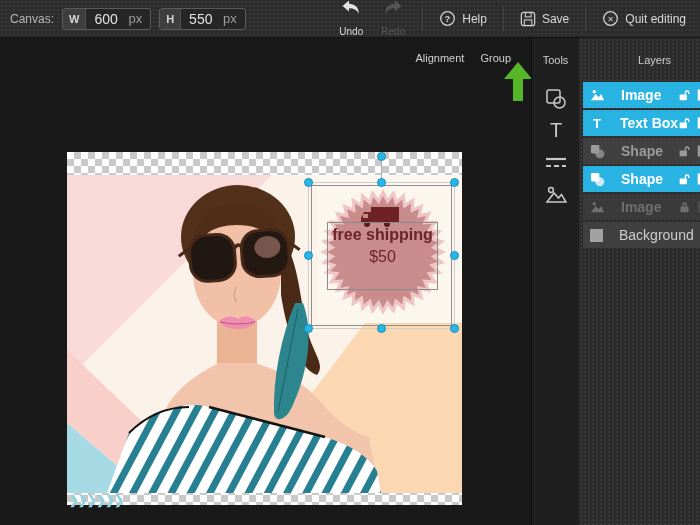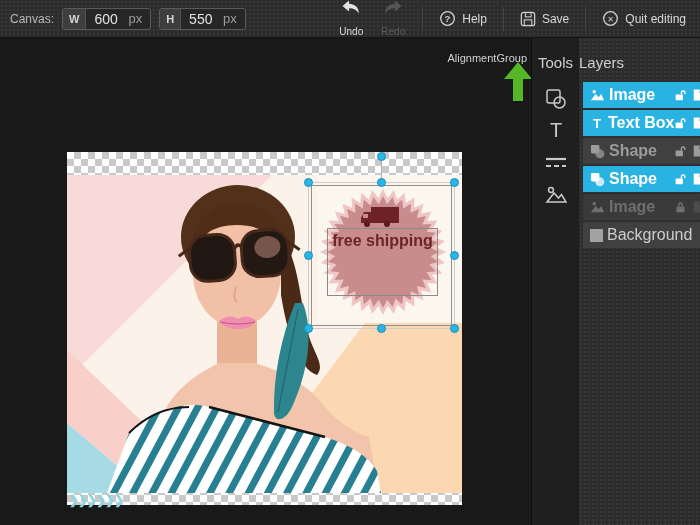--- a/index.html
+++ b/index.html
@@ -26,49 +26,49 @@
   .tb-stack span{font-size:10px;color:#d9d9d9;}
   .tb-stack.disabled span{color:#5a5a5a;}
   .tb-sep{width:1px;height:24px;background:#454545;margin:0 4px;}
   .tb-btn{display:flex;align-items:center;gap:6px;color:#d9d9d9;font-size:12px;cursor:pointer;padding:0 4px;}
 
   
   #editor{position:absolute;left:0;top:38px;width:700px;height:487px;display:flex;}
   #canvas-area{position:relative;width:531px;height:487px;background:#191919;flex:none;}
   #tools-col{position:relative;width:48px;height:487px;background:#1f1f1f;border-left:1px solid #0e0e0e;flex:none;display:flex;flex-direction:column;align-items:center;}
   #layers-panel{position:relative;flex:1;height:487px;}
-  .panel-title{color:#cfcfcf;font-size:15px;text-align:left;padding-top:16px;height:44px;}
-
-  
-  #align-tabs{position:absolute;top:14px;right:4px;display:flex;}
+  .panel-title{color:#cfcfcf;font-size:11px;text-align:center;padding-top:16px;height:44px;}
+
+  
+  #align-tabs{position:absolute;top:14px;right:20px;display:flex;gap:16px;}
   #align-tabs .mini-tab{color:#d2d2d2;font-size:11px;cursor:pointer;}
   #green-arrow{position:absolute;left:503px;top:24px;}
 
   
   .tool-btn{width:30px;height:30px;display:flex;align-items:center;justify-content:center;color:#c9c9c9;cursor:pointer;}
   .tool-btn svg{stroke:#c9c9c9;fill:none;stroke-width:1.5;}
   #tool-list{display:flex;flex-direction:column;align-items:center;gap:2px;margin-top:2px;}
 
   
   .layer-rows{padding-left:4px;}
   .layer-row{height:26px;margin-bottom:2px;background:#404040;display:flex;align-items:center;padding:0 5px 0 7px;cursor:pointer;color:#9b9b9b;}
-  .layer-row .lr-label{font-size:16px;font-weight:bold;margin-left:4px;flex:1;white-space:nowrap;overflow:hidden;}
+  .layer-row .lr-label{font-size:14px;font-weight:bold;margin-left:16px;flex:1;white-space:nowrap;overflow:hidden;}
   .layer-row.selected{background:#28b3e3;color:#fff;}
   .layer-row.dimmed{background:#3a3a3a;color:#6f6f6f;}
   .layer-row.dimmed .act.faded{opacity:.35;}
   .lr-ico{display:flex;align-items:center;}
   .lr-actions{display:flex;align-items:center;gap:5px;}
   .act{display:flex;align-items:center;cursor:pointer;}
   .swatch{width:13px;height:13px;background:#a2a2a2;}
   .layer-row.bg-row{color:#cdcdcd;}
 
   
   #artboard{position:absolute;left:67px;top:114px;width:395px;height:353px;}
   #photo{position:absolute;left:0;top:23px;width:395px;height:318px;}
-  #badge-textbox{position:absolute;left:260px;top:76px;width:111px;height:68px;border:1px solid #8a8a8a;text-align:center;color:#6b2428;font-size:16px;line-height:22px;padding-top:1px;}
+  #badge-textbox{position:absolute;left:260px;top:70px;width:111px;height:68px;border:1px solid #8a8a8a;text-align:center;color:#6b2428;font-size:16px;line-height:22px;padding-top:1px;}
   #badge-textbox .b1{font-weight:bold;}
   #chevrons{position:absolute;left:2px;top:341px;font-size:12px;font-weight:bold;letter-spacing:-1px;color:#8ed5e2;}
 
   
   #sel-box{position:absolute;left:308px;top:144px;width:147px;height:147px;border:1px solid #cdcdcd;cursor:move;}
   #sel-box::after{content:"";position:absolute;inset:2px;border:1px solid #8f8f8f;}
   .handle{position:absolute;width:9px;height:9px;border-radius:50%;background:#29b6e6;border:1px solid #1691bd;z-index:5;}
   .h-tl{left:-5px;top:-5px;} .h-tm{left:calc(50% - 4.5px);top:-5px;} .h-tr{right:-5px;top:-5px;}
   .h-ml{left:-5px;top:calc(50% - 4.5px);} .h-mr{right:-5px;top:calc(50% - 4.5px);}
   .h-bl{left:-5px;bottom:-5px;} .h-bm{left:calc(50% - 4.5px);bottom:-5px;} .h-br{right:-5px;bottom:-5px;}
@@ -197,20 +197,21 @@
               <path d="M304,37 h-7 l-3,6 v5 h10 Z" fill="#6e2226"></path>
               <rect x="296" y="39" width="5" height="4" fill="#c98c8c"></rect>
               <circle cx="300" cy="49" r="3" fill="#5a1b1e"></circle>
               <circle cx="320" cy="49" r="3" fill="#5a1b1e"></circle>
             </g>
           </g>
         </svg>
 
         <div id="badge-textbox" style="color: rgb(107, 36, 40);">
           <div class="b1">free shipping</div>
+          <div>$50</div>
         </div>
 
         <div id="chevrons">❯❯❯❯❯❯</div>
       </div>
 
       <div id="rot-line"></div>
       <div id="rot-dot"></div>
       <div id="sel-box">
         <div class="handle h-tl"></div>
         <div class="handle h-tm"></div>

